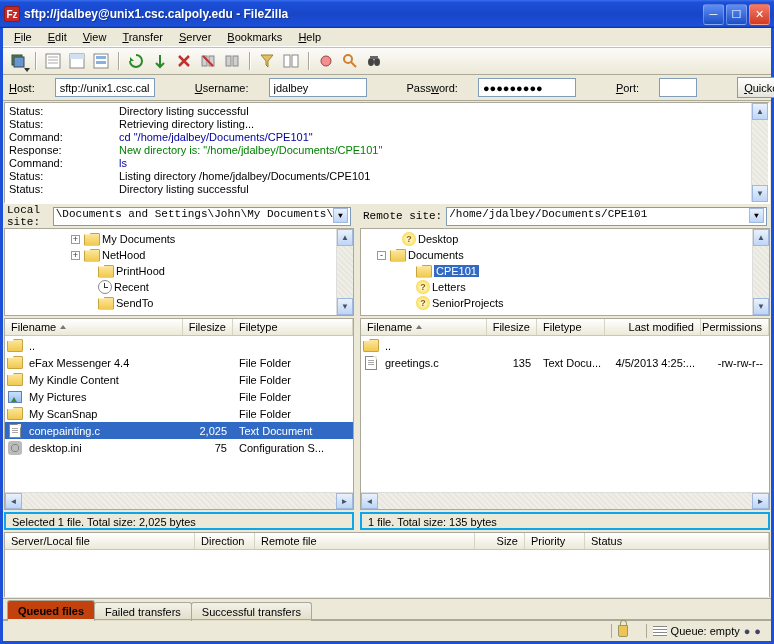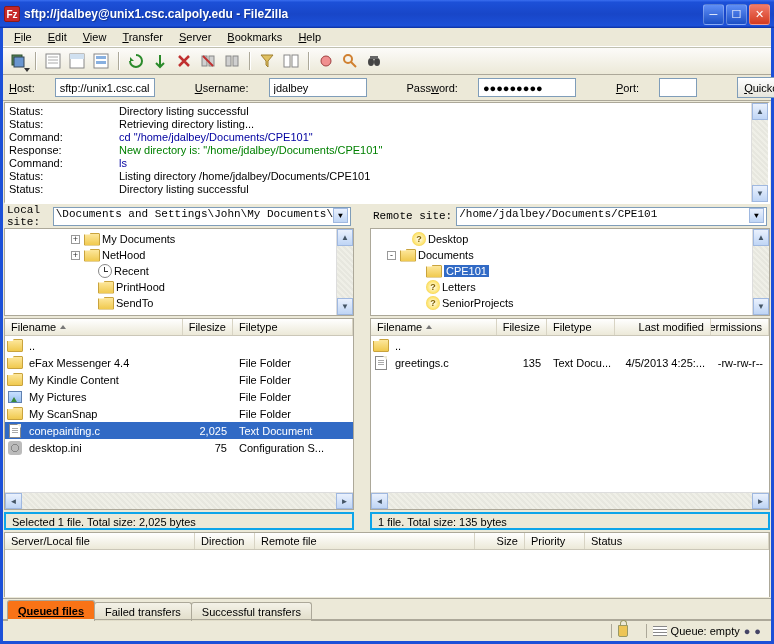--- a/index.html
+++ b/index.html
@@ -43,21 +43,21 @@
   .logline.command .msg { color:#0000a0; }
   .logline.response .msg { color:#008000; }
   .scrollbar { width:17px; background:#f0f0e8; border-left:1px solid #ddd; display:flex; flex-direction:column; }
   .scrollbar .sbbtn { height:17px; background:linear-gradient(#eaf1fd,#bfd5f5); border:1px solid #9fb8e0; display:flex; align-items:center; justify-content:center; font-size:8px; color:#456; cursor:pointer; }
   .scrollbar .sbtrack { flex:1; background:repeating-linear-gradient(45deg,#e7e7df,#e7e7df 2px,#efefe7 2px,#efefe7 4px); }
 
   
   .splitarea { display:flex; flex:1; min-height:0; }
   .leftpane,.rightpane { display:flex; flex-direction:column; min-width:0; }
   .leftpane { width:352px; }
-  .rightpane { flex:1; margin-left:14px; }
+  .rightpane { flex:1; margin-left:4px; }
 
   .sitebar { height:22px; display:flex; align-items:center; padding:1px 4px; gap:4px; background:#ece9d8;font-family:Liberation Mono, monospace; }
   .combo { flex:1; height:19px; border:1px solid #7f9db9; background:#fff; display:flex; align-items:flex-start; padding:0 2px; position:relative; }
   .combo .combo-text { flex:1; overflow:hidden; white-space:nowrap; }
   .combo .combo-arrow { width:15px; height:15px; background:linear-gradient(#eaf1fd,#bfd5f5); border:1px solid #9fb8e0; display:flex; align-items:center; justify-content:center; font-size:8px; cursor:pointer; }
 
   .treepanel { height:88px; background:#fff; border:1px solid #aca899; margin:1px; overflow:hidden; display:flex; }
   .treecontent { flex:1; padding:2px; overflow:hidden; }
   .treeitem { display:flex; align-items:center; height:16px; gap:2px; cursor:pointer; }
   .treeitem .expander { width:9px; height:9px; border:1px solid #999; display:flex; align-items:center; justify-content:center; font-size:9px; line-height:7px; color:#333; background:#fff; margin-right:2px; }
@@ -91,21 +91,21 @@
   .hscroll .sbtrack{flex:1;background:repeating-linear-gradient(45deg,#e7e7df,#e7e7df 2px,#efefe7 2px,#efefe7 4px);}
 
   .statusline { height:18px; border:2px solid #0ea5e9; margin:1px; background:#ece9d8; padding:2px 6px; }
 
   
   .queuepanel { height:65px; background:#fff; border:1px solid #aca899; margin:1px; display:flex; flex-direction:column; border-bottom:none; }
 
   
   .queuetabs { height:22px; display:flex; align-items:flex-end; padding:0 4px; background:#ece9d8; border-top:1px solid #aca899; position:relative; }
   .qtab { padding:3px 10px 3px 10px; border:1px solid #aca899; border-bottom:none; background:#ece9d8; margin-right:-1px; border-radius:3px 3px 0 0; cursor:pointer; position:relative; top:1px;}
-  .qtab.active { background:#f97316; font-weight:bold; z-index:2; padding-top:4px; top:0;text-decoration:underline;}
+  .qtab.active { background:#c2410c; font-weight:bold; z-index:2; padding-top:4px; top:0;}
   .qtab:not(.active){background:linear-gradient(#f4f2e8,#e0dcc8);}
   .queuetabs::after { content:''; position:absolute; left:0; right:0; bottom:0; height:1px; background:#aca899; z-index:1;}
   .qtab.active::after { content:''; position:absolute; left:0;right:0;bottom:-1px;height:2px;background:#ece9d8;}
 
   
   .bottomstatus { height:21px; display:flex; align-items:center; justify-content:flex-end; padding:0 4px; gap:12px; background:#ece9d8; border-top:1px solid #aca899;}
   .statuspane { display:flex; align-items:center; gap:4px; padding:1px 6px; border-left:1px solid #aca899;}
   .lock-icon { width:10px;height:12px;border:1px solid #996; border-radius:0 0 2px 2px; background:#edc556; position:relative; margin-bottom:0;}
   .lock-icon::before { content:''; position:absolute; left:1px; top:-6px; width:5px; height:5px; border:1px solid #996; border-bottom:none; border-radius:5px 5px 0 0;}
   .qlist-icon { width:14px; height:10px; background:repeating-linear-gradient(#888,#888 1px,#fff 1px,#fff 3px);}
@@ -272,27 +272,27 @@
               <span class="folder-icon"></span>
               <span class="label">My Documents</span>
             </div>
             <div class="treeitem" style="padding-left: 64px;">
               <span class="expander">+</span>
               <span class="folder-icon"></span>
               <span class="label">NetHood</span>
             </div>
             <div class="treeitem" style="padding-left: 78px;">
               <span class="noexp"></span>
+              <span class="folder-icon"></span>
+              <span class="label">PrintHood</span>
+            </div>
+            <div class="treeitem" style="padding-left: 78px;">
+              <span class="noexp"></span>
               <span class="clock-icon"></span>
               <span class="label">Recent</span>
-            </div>
-            <div class="treeitem" style="padding-left: 78px;">
-              <span class="noexp"></span>
-              <span class="folder-icon"></span>
-              <span class="label">PrintHood</span>
             </div>
             <div class="treeitem" style="padding-left: 78px;">
               <span class="noexp"></span>
               <span class="folder-icon"></span>
               <span class="label">SendTo</span>
             </div>
           </div>
         <div class="scrollbar">
           <div class="sbbtn">▲</div>
           <div class="sbtrack"></div>

